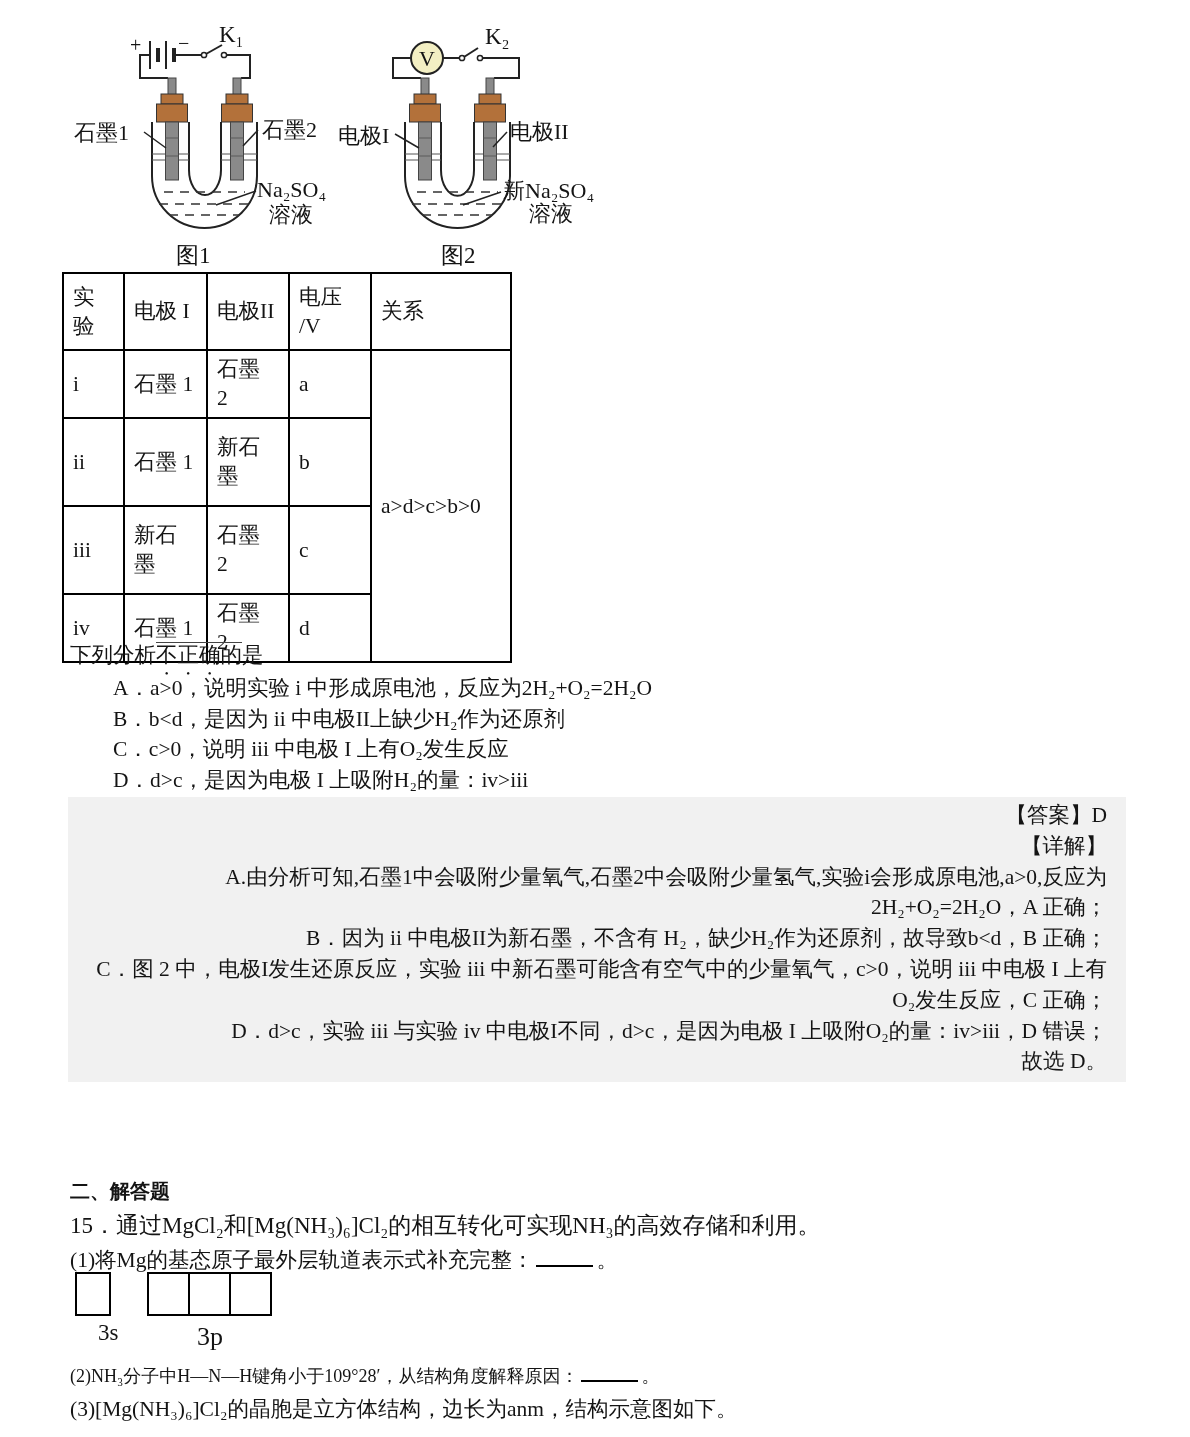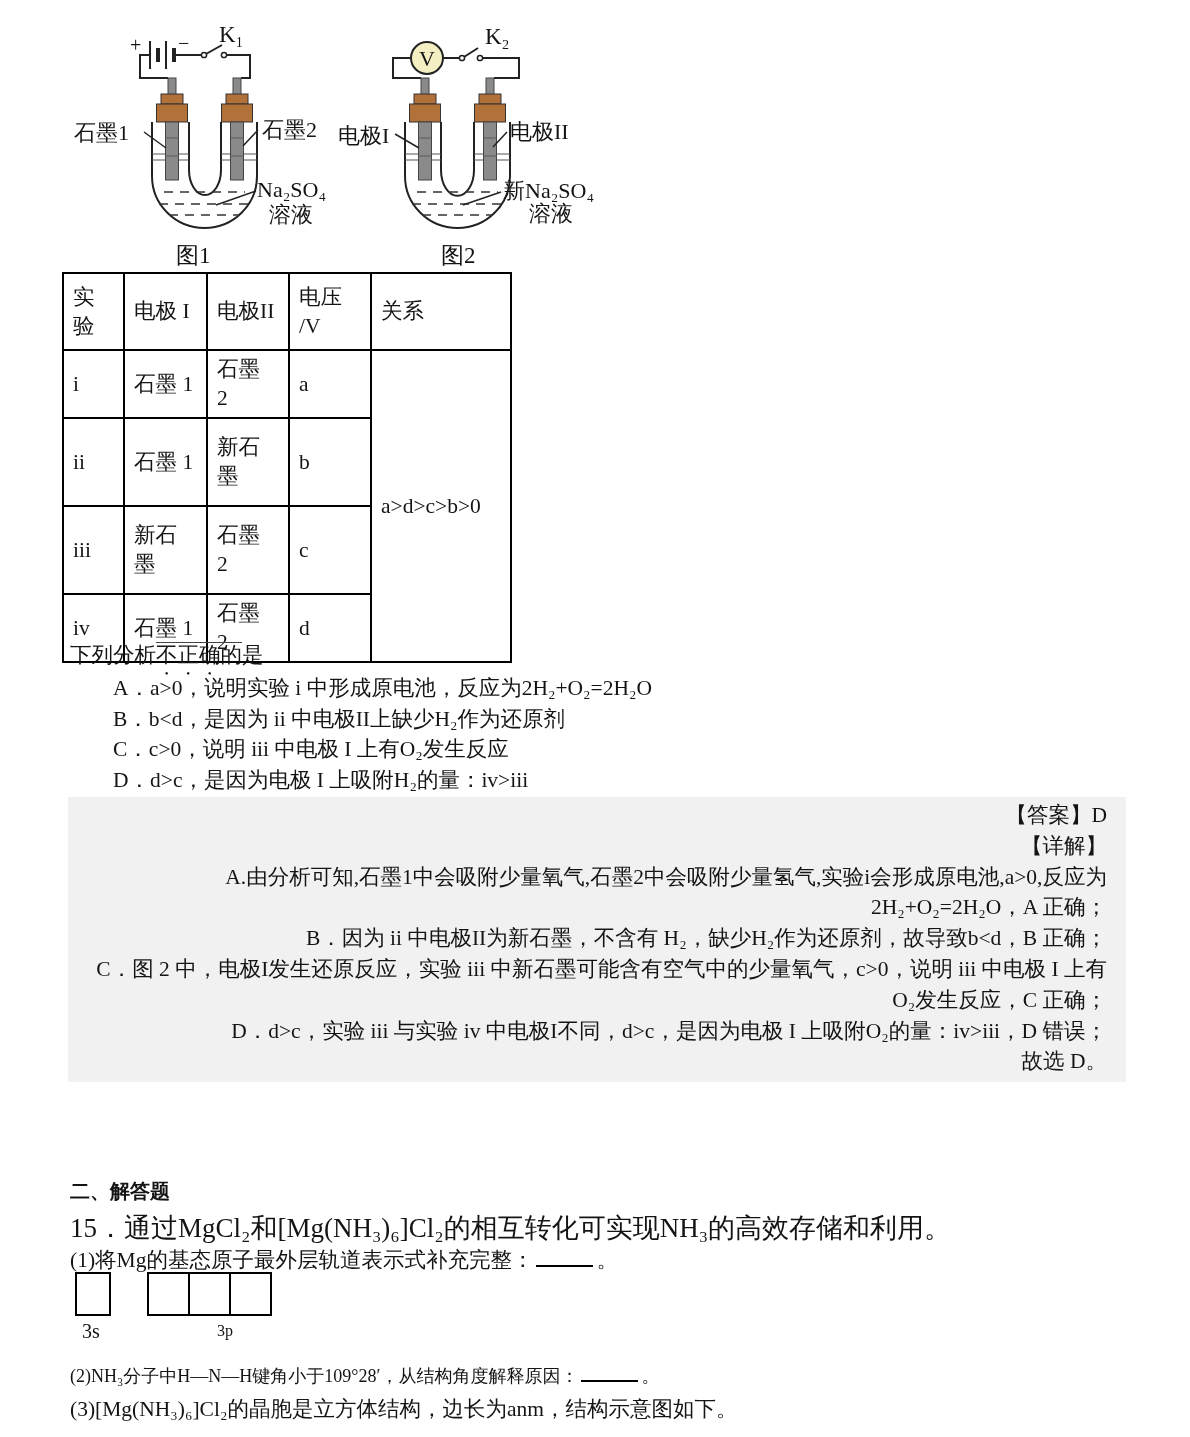--- a/index.html
+++ b/index.html
@@ -29,33 +29,33 @@
   .options div{margin:0;}
 
   .answer-block{
     position:absolute;left:68px;top:797px;width:1058px;box-sizing:border-box;
     background:var(--highlight_bg,#f1f1f1);padding:3px 19px 5px 6px;
     font-size:21.5px;line-height:30.8px;text-align:right;
   }
   .answer-block p{margin:0;}
 
   .section-heading{position:absolute;left:70px;top:1178px;font-size:20px;font-weight:bold;}
-  .q15{position:absolute;left:70px;top:1210px;font-size:27px;}
+  .q15{position:absolute;left:70px;top:1210px;font-size:23px;}
   .part1{position:absolute;left:70px;top:1243px;font-size:21.5px;}
   .part2{position:absolute;left:70px;top:1362px;font-size:18px;}
   .part3{position:absolute;left:70px;top:1394px;font-size:21.5px;}
   .blank{display:inline-block;width:57px;height:1em;border-bottom:2px solid #000;margin:0 3px;}
 
   .orbital{position:absolute;left:75px;top:1272px;width:300px;height:80px;}
   .obox-single{position:absolute;left:0;top:0;width:32px;height:40px;border:2px solid #000;}
   .ogroup{position:absolute;left:72px;top:0;display:flex;}
   .ogroup .obox{width:39px;height:40px;border:2px solid #000;border-left:none;}
   .ogroup .obox:first-child{border-left:2px solid #000;}
-  .olabel-3s{position:absolute;left:7px;top:48px;font-size:20px;}
-  .olabel-3p{position:absolute;left:142px;top:50px;font-size:16px;}
+  .olabel-3s{position:absolute;left:23px;top:48px;font-size:23px;}
+  .olabel-3p{position:absolute;left:122px;top:50px;font-size:26px;}
 </style>
 </head>
 <body>
 
 <div class="page">
 
   <svg id="fig1" class="fig" width="280" height="262" viewBox="0 0 280 262">
 
     <g stroke="#222" stroke-width="2" fill="none">
       <polyline points="84,47 74,47 74,70 102,70"></polyline>

